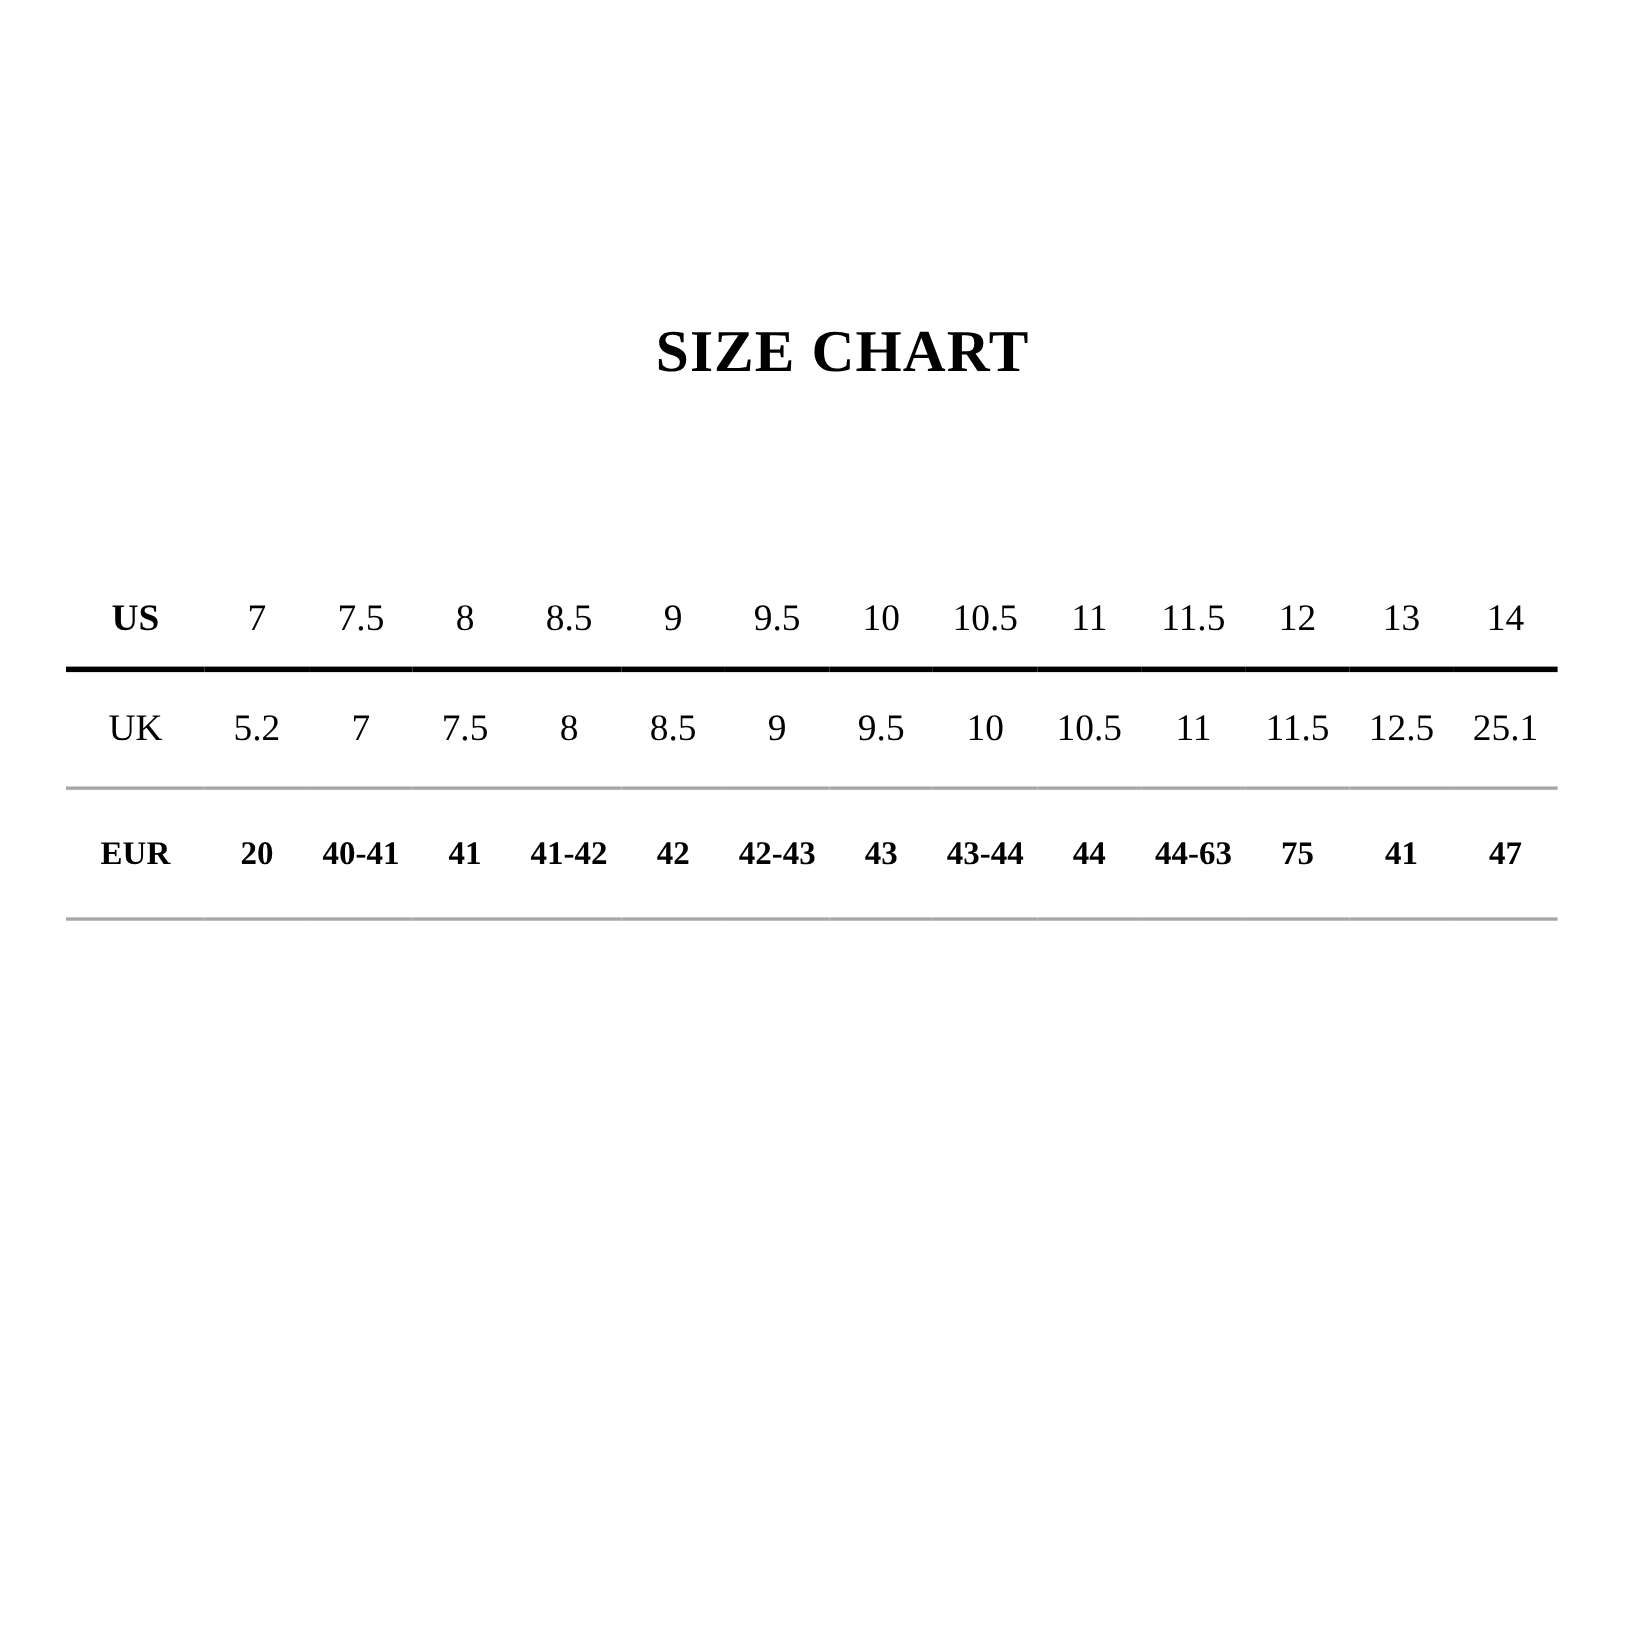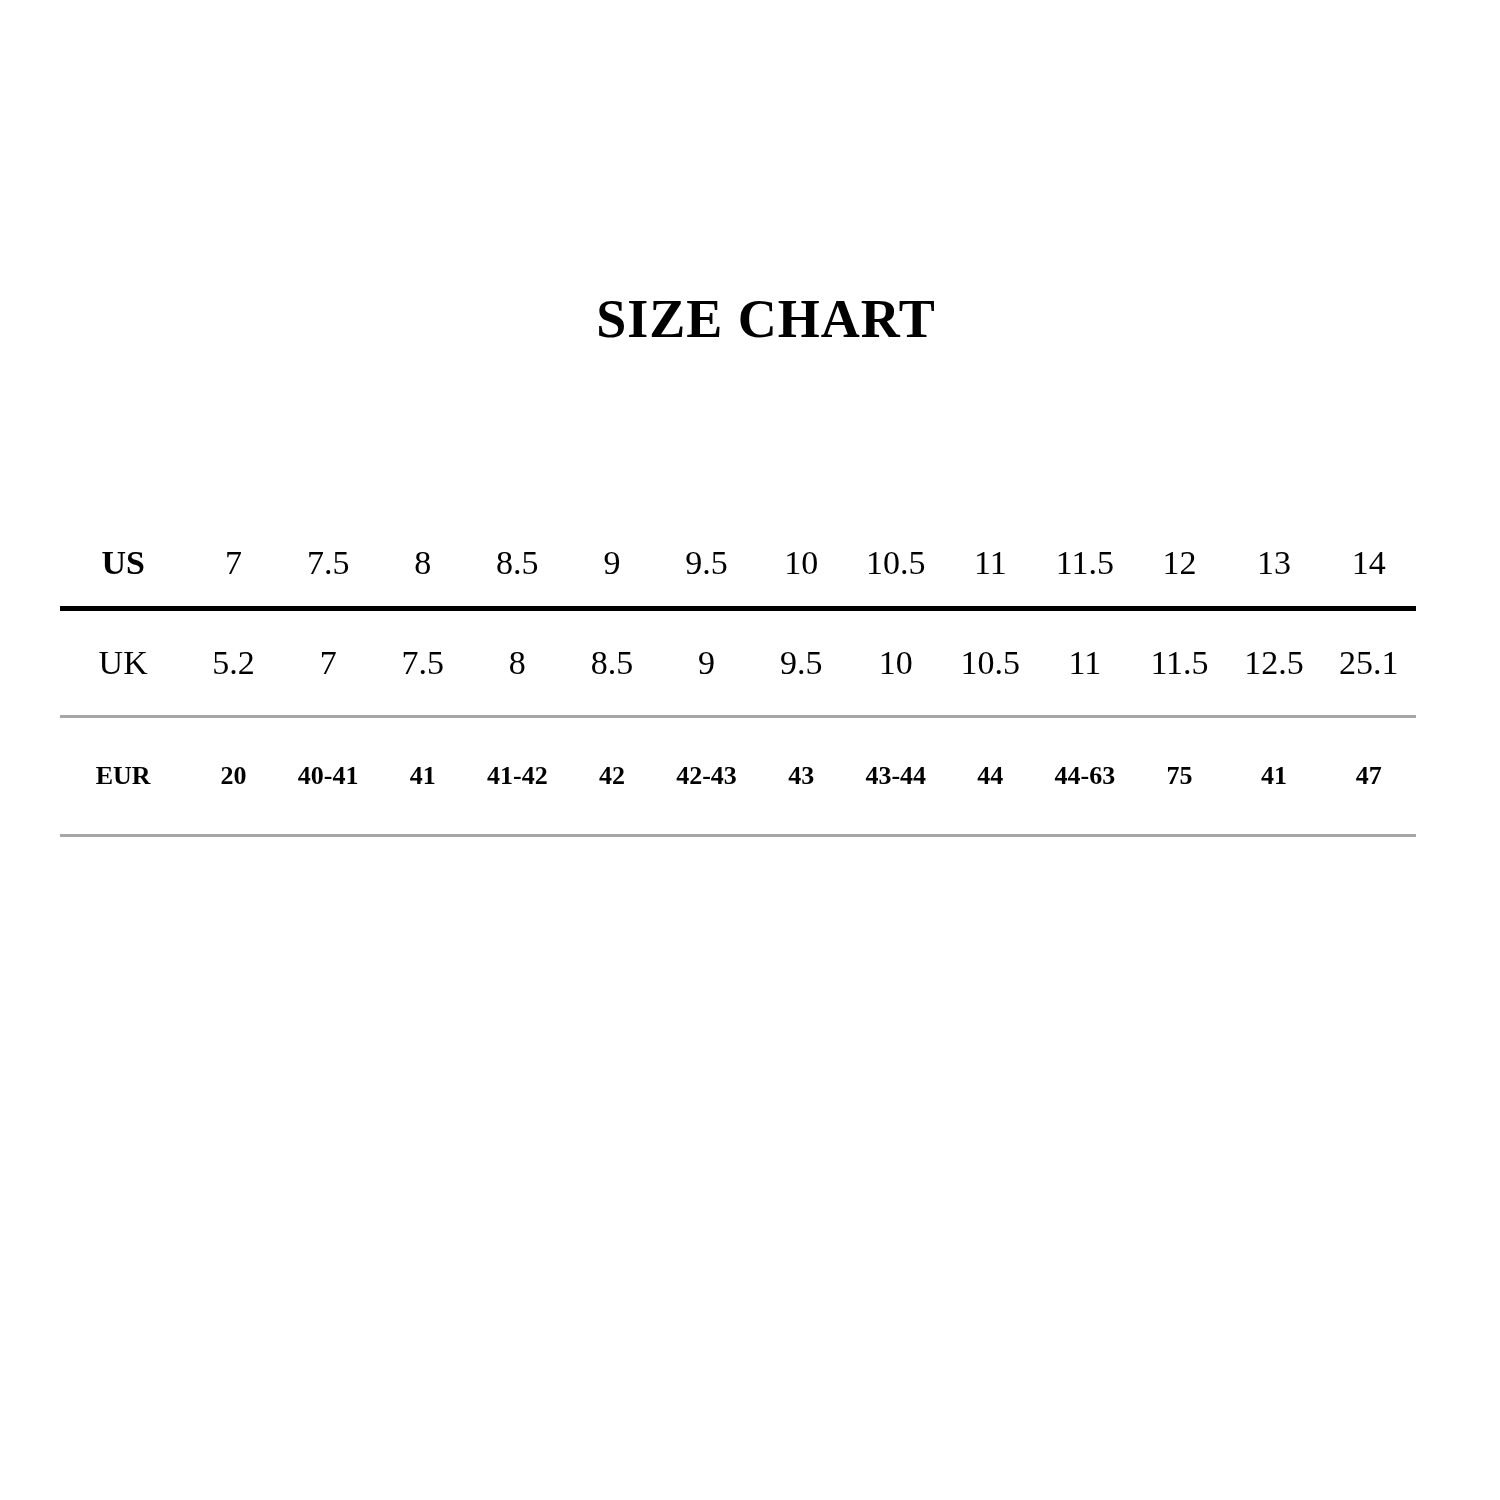--- a/index.html
+++ b/index.html
@@ -67,21 +67,21 @@
   }
   tr.row-uk td {
     font-size: 34px;
     font-weight: normal;
     height: 104px;
   }
   tr.row-uk {
     border-bottom: 3px solid #a6a6a6;
   }
   tr.row-eur td {
-    font-size: 26px;
+    font-size: 30px;
     font-weight: bold;
     height: 116px;
     line-height: 44px;
   }
   tr.row-eur {
     border-bottom: 3px solid #a6a6a6;
   }
   .cell-inner {
     display: block;
     padding: 0 2px;

